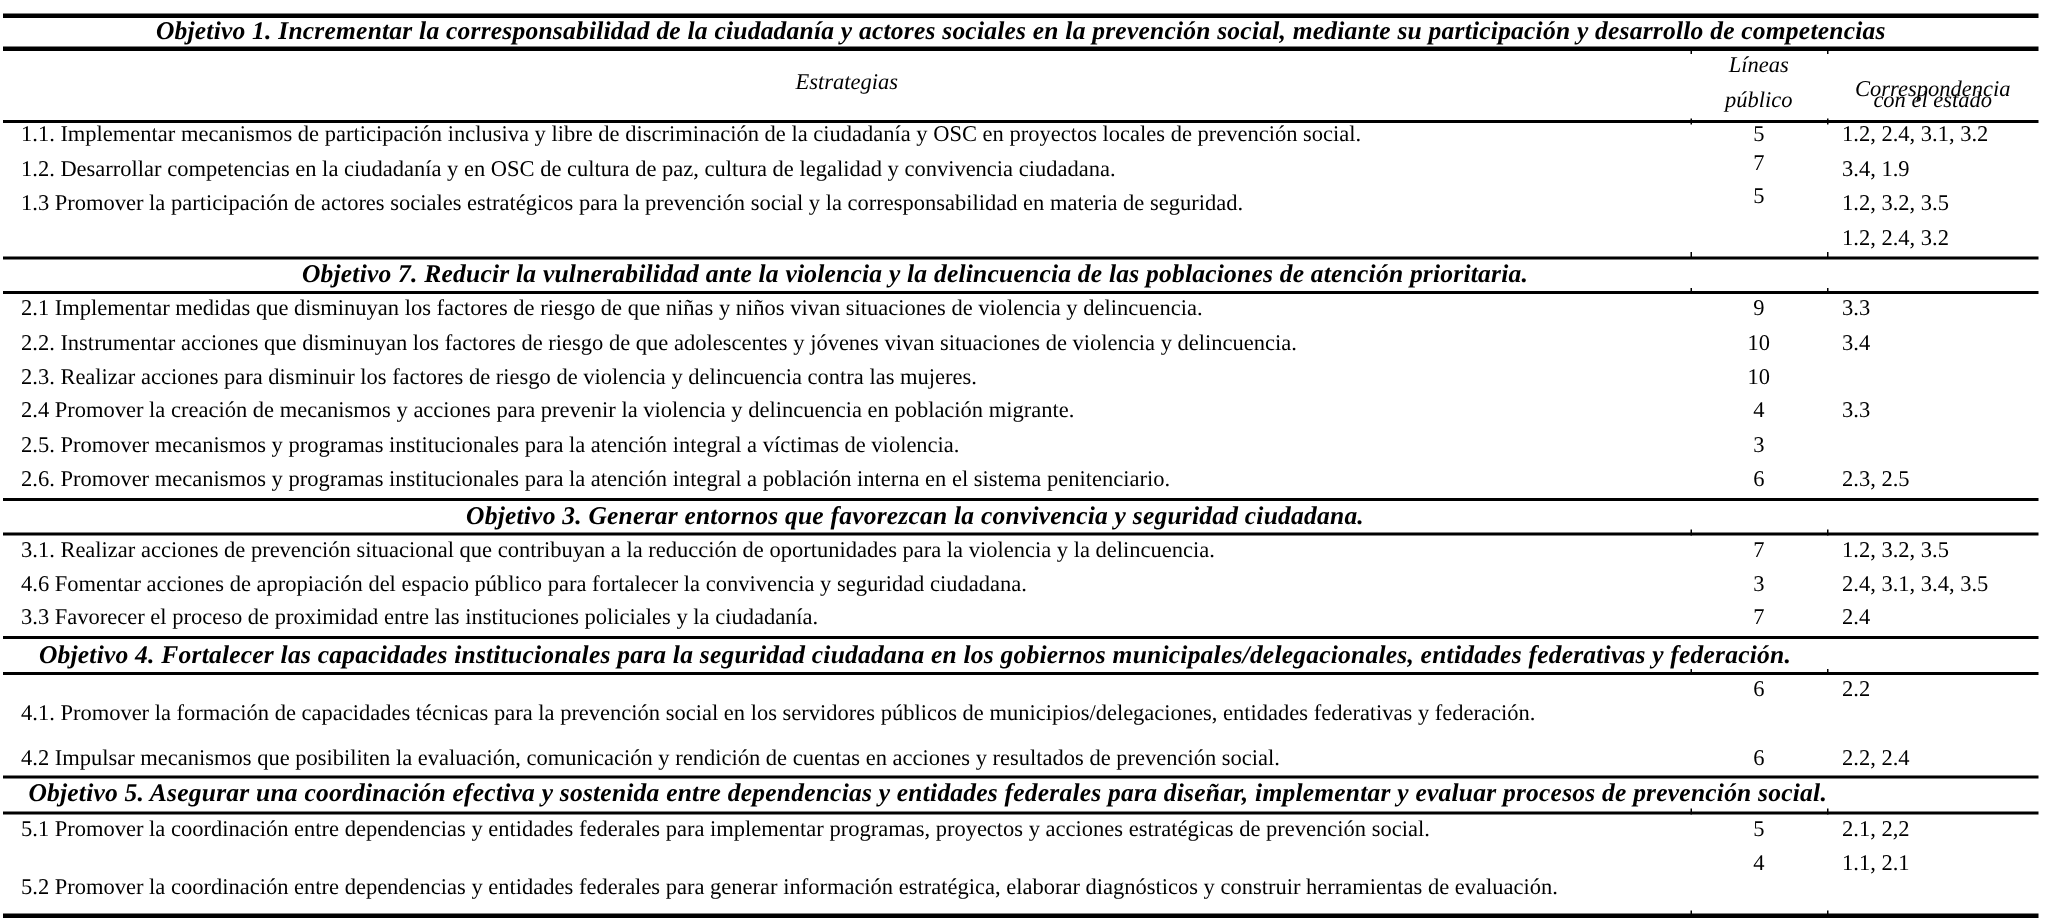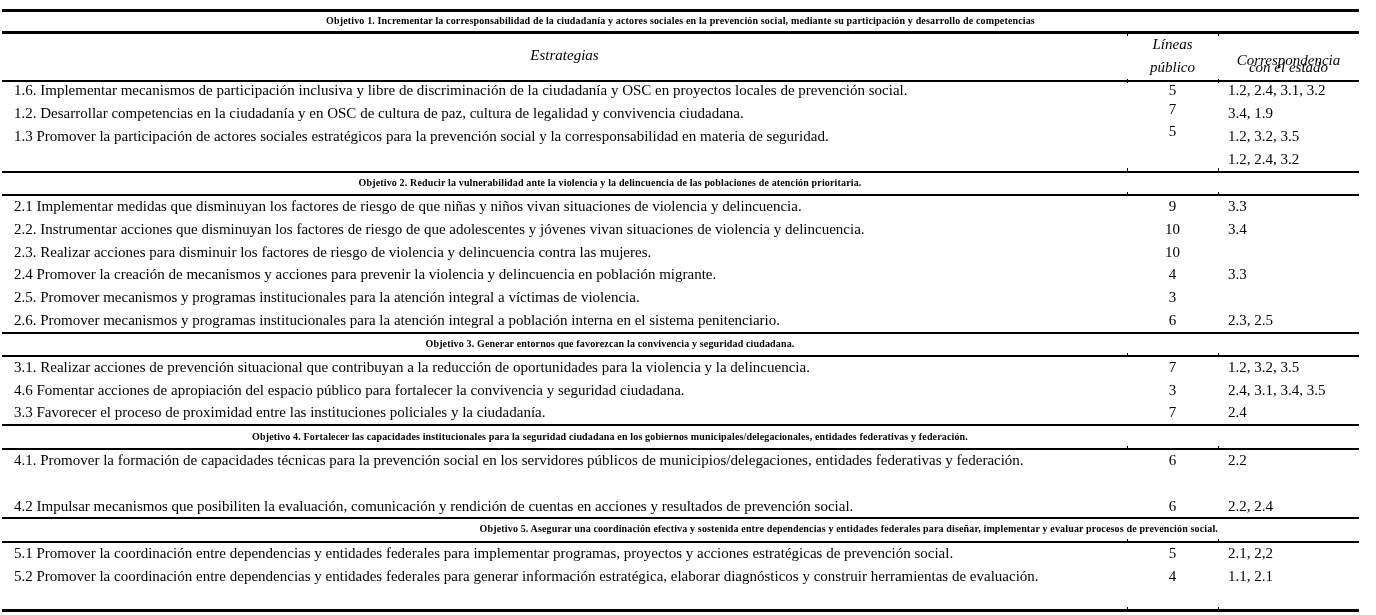--- a/index.html
+++ b/index.html
@@ -4,25 +4,25 @@
 <style>
   html, body { margin: 0; padding: 0; background: #ffffff; }
   body { width: 1376px; height: 615px; position: relative; overflow: hidden;
          font-family: "Liberation Serif", "DejaVu Serif", serif; color: #000; }
   .tbl { position: absolute; left: 2px; top: 9px; width: 1357px; }
   .hline { position: absolute; left: 0; width: 1357px; background: #000; }
   .thick { height: 3px; }
   .thin { height: 1.5px; }
   .vtick { position: absolute; width: 1px; height: 4px; background: #000; }
   .txt { position: absolute; white-space: nowrap; font-size: 15px; line-height: 22px; }
-  .obj { font-weight: bold; font-size: 10px; letter-spacing: 0.15px; }
+  .obj { font-style: italic; font-weight: bold; font-size: 17px; letter-spacing: 0.15px; }
   .hdr { font-style: italic; font-size: 15px; text-align: center; }
   .num { text-align: center; width: 91px; }
   .corr { left: 1226px; }
-  .wrapjust { white-space: normal; text-align: justify; text-align-last: left; width: 1115px; }
+  .wrapjust { white-space: normal; text-align: justify; text-align-last: left; width: 1115px; margin-top: 16px; }
 </style>
 </head>
 <body>
 
 <div class="tbl">
 
   <div class="hline thick" style="top:0px"></div>
   <div class="hline thick" style="top:22px"></div>
   <div class="hline thin" style="top:71px"></div>
   <div class="hline thin" style="top:162px"></div>
@@ -53,35 +53,35 @@
     <div class="vtick" style="left:1216px;top:598px"></div>
 
   <div class="txt obj" style="left:0;width:1357px;text-align:center;top:1px">Objetivo 1. Incrementar la corresponsabilidad de la ciudadanía y actores sociales en la prevención social, mediante su participación y desarrollo de competencias</div>
 
   <div class="txt hdr" style="left:0;width:1125px;top:35px">Estrategias</div>
   <div class="txt hdr num" style="left:1125px;top:24px">Líneas</div>
   <div class="txt hdr num" style="left:1125px;top:47px">público</div>
   <div class="txt hdr" style="left:1216px;width:141px;top:40px">Correspondencia</div>
   <div class="txt hdr" style="left:1216px;width:141px;top:47px">con el estado</div>
 
-  <div class="txt" style="left:12px;top:70px">1.6. Implementar mecanismos de participación inclusiva y libre de discriminación de la ciudadanía y OSC en proyectos locales de prevención social.</div>
+  <div class="txt" style="left:12px;top:70px">1.1. Implementar mecanismos de participación inclusiva y libre de discriminación de la ciudadanía y OSC en proyectos locales de prevención social.</div>
   <div class="txt num" style="left:1125px;top:70px">5</div>
   <div class="txt corr" style="top:70px">1.2, 2.4, 3.1, 3.2</div>
 
   <div class="txt" style="left:12px;top:93px">1.2. Desarrollar competencias en la ciudadanía y en OSC de cultura de paz, cultura de legalidad y convivencia ciudadana.</div>
   <div class="txt num" style="left:1125px;top:89px">7</div>
   <div class="txt corr" style="top:93px">3.4, 1.9</div>
 
   <div class="txt" style="left:12px;top:116px">1.3 Promover la participación de actores sociales estratégicos para la prevención social y la corresponsabilidad en materia de seguridad.</div>
   <div class="txt num" style="left:1125px;top:111px">5</div>
   <div class="txt corr" style="top:116px">1.2, 3.2, 3.5</div>
 
   <div class="txt corr" style="top:139px">1.2, 2.4, 3.2</div>
 
-  <div class="txt obj" style="left:0;width:1216px;text-align:center;top:163px">Objetivo 2. Reducir la vulnerabilidad ante la violencia y la delincuencia de las poblaciones de atención prioritaria.</div>
+  <div class="txt obj" style="left:0;width:1216px;text-align:center;top:163px">Objetivo 7. Reducir la vulnerabilidad ante la violencia y la delincuencia de las poblaciones de atención prioritaria.</div>
 
   <div class="txt" style="left:12px;top:186px">2.1 Implementar medidas que disminuyan los factores de riesgo de que niñas y niños vivan situaciones de violencia y delincuencia.</div>
   <div class="txt num" style="left:1125px;top:186px">9</div>
   <div class="txt corr" style="top:186px">3.3</div>
 
   <div class="txt" style="left:12px;top:209px">2.2. Instrumentar acciones que disminuyan los factores de riesgo de que adolescentes y jóvenes vivan situaciones de violencia y delincuencia.</div>
   <div class="txt num" style="left:1125px;top:209px">10</div>
   <div class="txt corr" style="top:209px">3.4</div>
 
   <div class="txt" style="left:12px;top:232px">2.3. Realizar acciones para disminuir los factores de riesgo de violencia y delincuencia contra las mujeres.</div>

